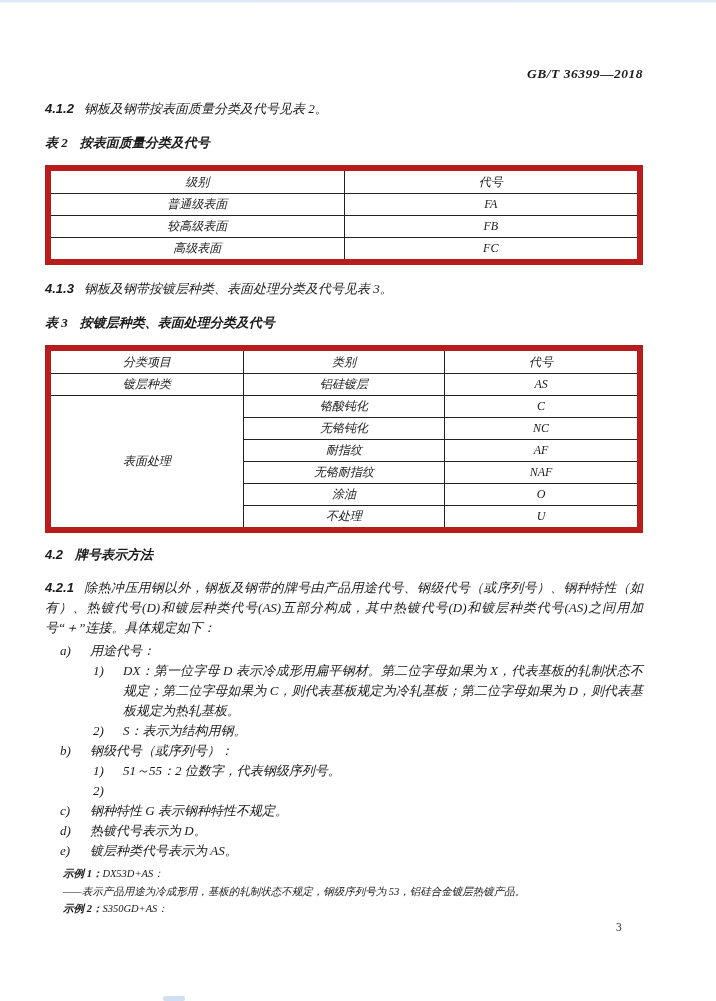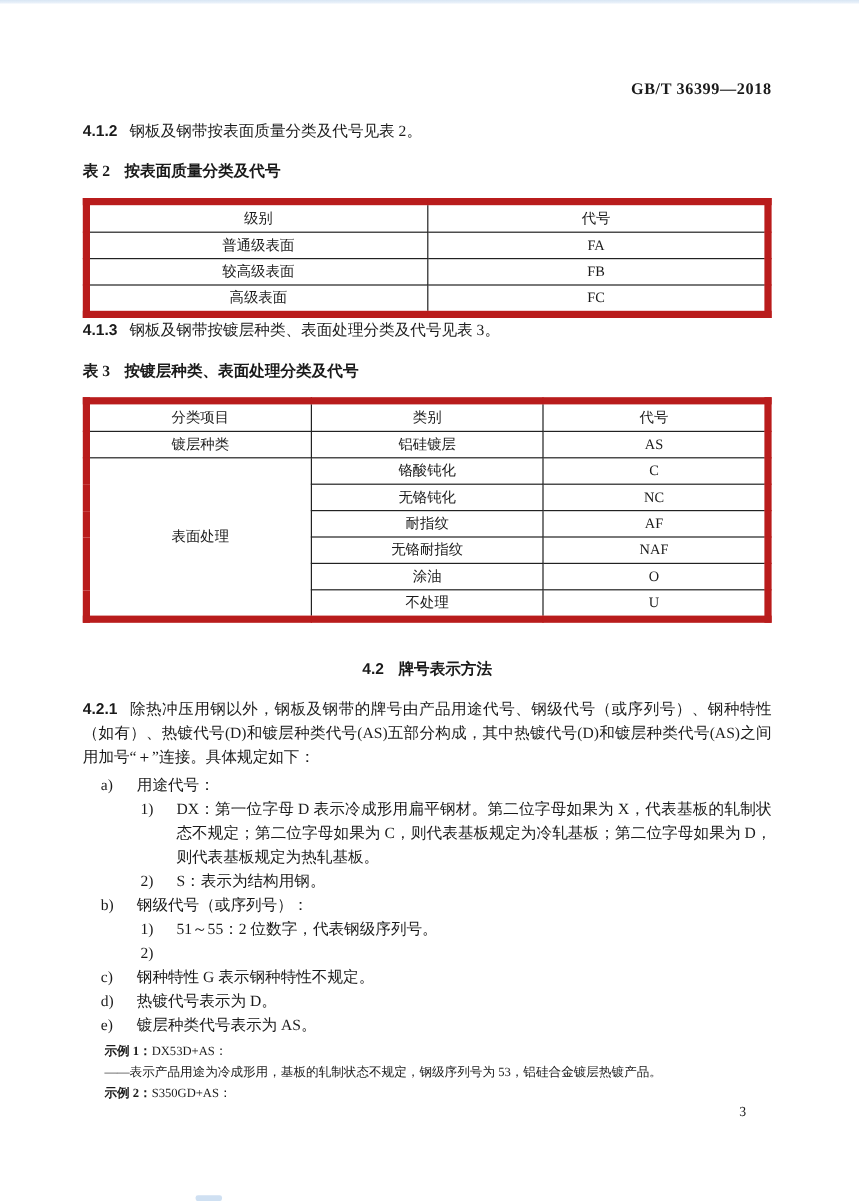--- a/index.html
+++ b/index.html
@@ -5,34 +5,34 @@
   html,body{margin:0;padding:0;}
   body{
     width:716px;height:1001px;overflow:hidden;background:#ffffff;position:relative;
     font-family:"Liberation Serif","DejaVu Serif",serif;color:#1a1a1a;
     -webkit-font-smoothing:antialiased;
   }
   .top-strip{position:absolute;top:0;left:0;width:716px;height:3px;
     background:linear-gradient(to bottom,#d8e6f4,#eef4fb);}
   .bottom-artifact{position:absolute;bottom:0;left:163px;width:22px;height:5px;
     background:#cfe0f2;border-radius:2px;}
-  .page{padding:66px 73px 0 69px;}
+  .page{padding:66px 73px 0 45px;font-style:italic;}
   .std-header{text-align:right;font-weight:bold;font-size:13.5px;letter-spacing:.5px;}
   .para{font-size:13px;line-height:20px;text-align:justify;margin:0;}
   .sec-num{font-weight:bold;font-family:"Liberation Sans","DejaVu Sans",sans-serif;margin-right:10px;}
   .p412{margin-top:17px;}
-  .p413{}
+  .p413{margin-top:14px;}
   .tbl-caption{font-weight:bold;font-size:13px;margin-top:15px;}
   .tbl-caption .cap-num{margin-right:12px;}
   table.std{border-collapse:collapse;width:100%;margin-top:13px;font-size:12px;}
   table.std td,table.std th{border:1px solid #222;text-align:center;padding:0;
     height:21px;font-weight:normal;}
   table.std{border:6px solid #b91c1c;}
   table.std tr.hdr td{height:22px;}
-  .h42{font-size:13px;font-weight:bold;margin-top:30px;text-align:center;}
+  .h42{font-size:13px;font-weight:bold;margin-top:13px;}
   .h42 .sec-num{margin-right:12px;}
   .p421{margin-top:14px;}
   .list{margin-top:3px;font-size:13px;line-height:20px;}
   .li{display:flex;margin:0;}
   .li .lbl{flex:0 0 30px;}
   .li .txt{flex:1;text-align:justify;}
   .lvl1{padding-left:15px;}
   .lvl2{padding-left:48px;}
   .p422{margin-top:6px;}
   .examples{padding-left:18px;margin-top:4px;font-size:10.5px;line-height:17.5px;}

